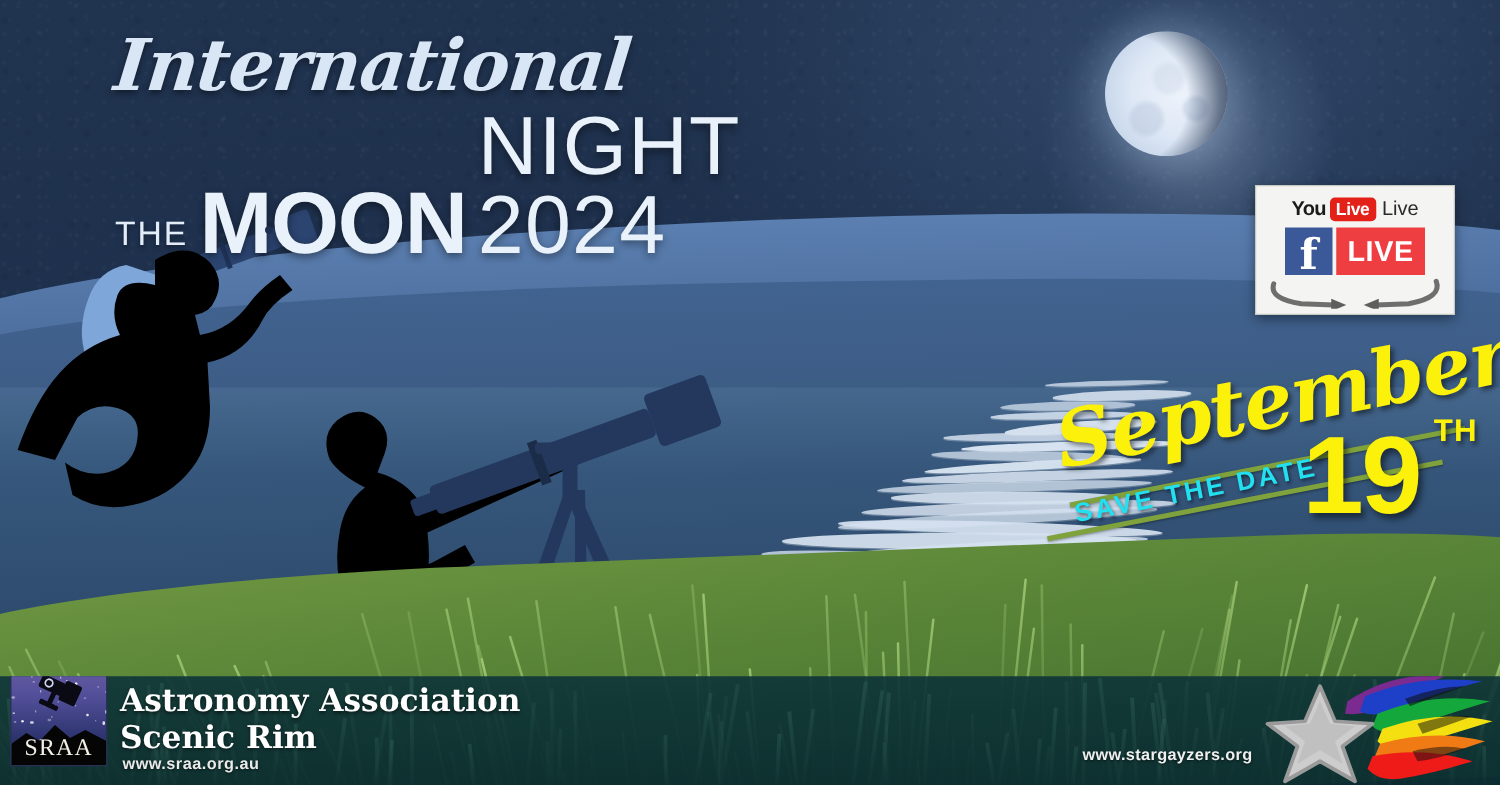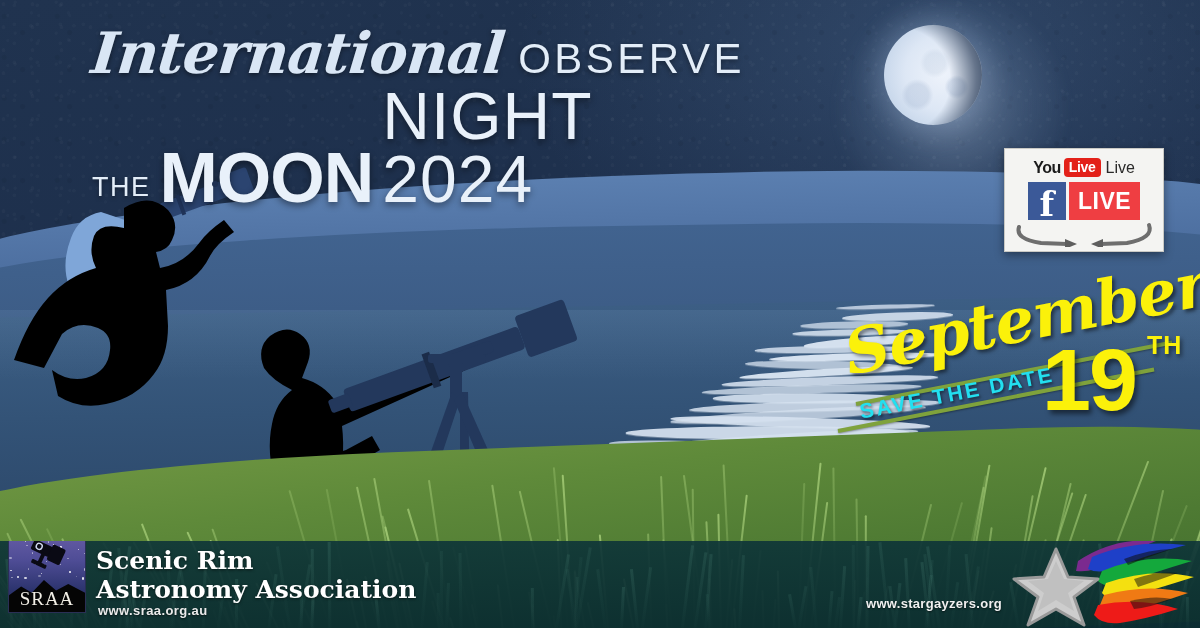--- a/index.html
+++ b/index.html
@@ -493,21 +493,20 @@
       <div class="blade" style="left: 629.55px; height: 201.445px; transform: rotate(-1.6deg); opacity: 0.81;"></div>
       <div class="blade" style="left: 630.032px; height: 103.814px; transform: rotate(1.5deg); opacity: 0.7;"></div>
       <div class="blade" style="left: 128.382px; height: 107.69px; transform: rotate(-31deg); opacity: 0.62;"></div>
       <div class="blade" style="left: 729.613px; height: 133.171px; transform: rotate(-3.3deg); opacity: 0.28;"></div>
       <div class="blade" style="left: 1027.55px; height: 133.96px; transform: rotate(9.9deg); opacity: 0.58;"></div>
     </div>
 
   <div class="headline">
     <div class="l1">
       <span class="intl">International</span>
-      <span class="observe">OBSERVE</span>
     </div>
     <div class="l2">
       <span class="the">THE</span>
       <span class="moonword">
         <span>MOON</span>
         <span class="moon-dot"></span>
       </span>
       <span class="nightyear">NIGHT 2024</span>
     </div>
   </div>
@@ -676,22 +675,22 @@
             <rect x="14" y="16" width="4" height="13" fill="#0a0a14"></rect>
             <rect x="8" y="26" width="16" height="4" rx="1" fill="#0a0a14"></rect>
             <circle cx="9" cy="12" r="3" fill="none" stroke="#cfd6ef" stroke-width="1.4"></circle>
           </g>
         </svg>
         <div class="sraa-mtn"></div>
         <div class="sraa-txt">SRAA</div>
       </div>
 
       <div class="sraa-name">
+        <div>Astronomy Association</div>
         <div>Scenic Rim</div>
-        <div>Astronomy Association</div>
       </div>
       <div class="sraa-url">www.sraa.org.au</div>
 
       <div class="sg-url">www.stargayzers.org</div>
 
       <svg class="sg-star" viewBox="0 0 190 98">
         <g>
           <path d="M72 30 Q108 6 150 10 Q124 20 104 32 Q86 42 70 40 Z" fill="#7b2a8f"></path>
           <path d="M86 26 Q128 8 180 14 Q140 24 112 36 Q94 44 82 38 Z" fill="#1e40c8"></path>
           <path d="M96 40 Q140 22 186 30 Q146 42 118 52 Q100 58 92 50 Z" fill="#14a83c"></path>

